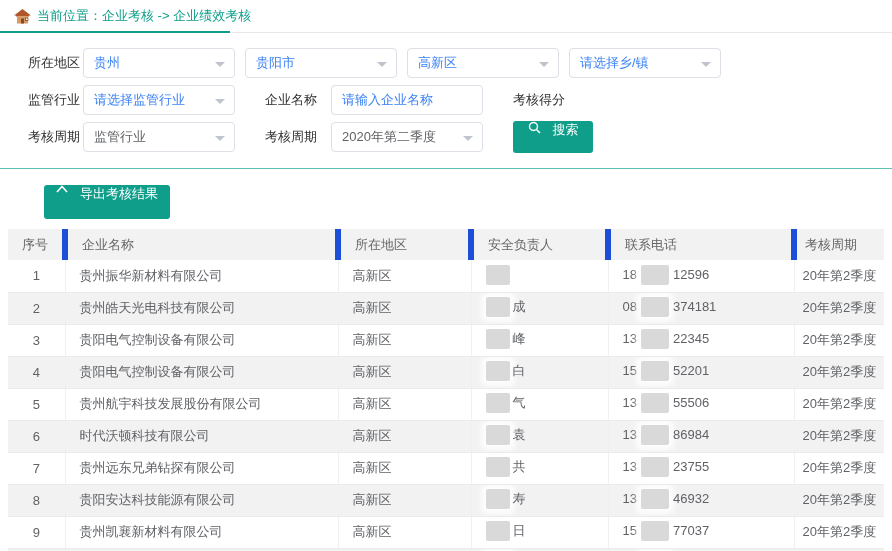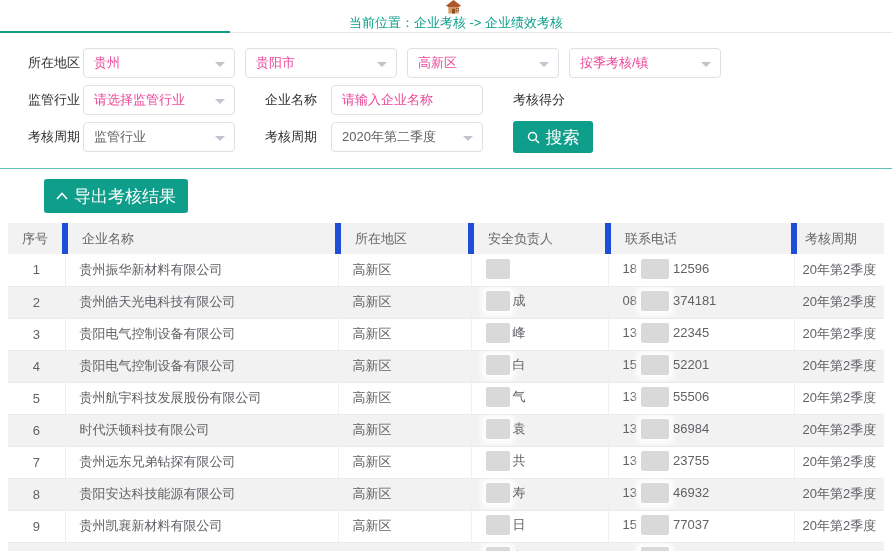--- a/index.html
+++ b/index.html
@@ -1,38 +1,38 @@
 <!DOCTYPE html>
 <html><head>
 <meta charset="utf-8">
 <style>
   * { margin:0; padding:0; box-sizing:border-box; }
   html,body { background:#fff; }
   body { font-family:"Liberation Sans","DejaVu Sans",sans-serif; color:#606266; }
   #app { position:relative; width:892px; height:551px; background:#fff; overflow:hidden; }
 
   
-  .crumb-bar { position:relative; height:33px; border-bottom:1px solid #e8e8e8; display:flex; align-items:center; padding-left:14px;flex-direction:column; }
+  .crumb-bar { position:relative; height:33px; border-bottom:1px solid #e8e8e8; display:flex; align-items:center; padding-left:14px; }
   .crumb-bar .accent-line { position:absolute; left:0; bottom:-1px; width:230px; height:2px; background:#0e9e8a; }
   .crumb-text { color:#0e9e8a; font-size:13px; margin-left:6px; }
   .home-ico { width:17px; height:15px; display:inline-block; }
 
   
   .filters { padding:8px 0 9px 28px; border-bottom:1px solid #5fbfb2; }
   .f-row { display:flex; align-items:center; height:30px; margin:7px 0; }
   .f-label { width:55px; font-size:13px; color:#2f2f2f; flex:none; }
   .f-label-inline { width:60px; margin-left:12px; margin-right:14px; text-align:right; font-size:13px; color:#2f2f2f; flex:none; }
   .sel, .inp { position:relative; width:152px; height:30px; border:1px solid #dcdfe6; border-radius:4px; background:#fff;
                font-size:13px; line-height:28px; padding:0 24px 0 10px; flex:none; margin-right:10px; white-space:nowrap; overflow:hidden; }
   .sel .caret { position:absolute; right:9px; top:13px; width:0; height:0;
                 border-left:5px solid transparent; border-right:5px solid transparent; border-top:5px solid #c0c4cc; }
-  .ph { color:#ec4899; }
+  .ph { color:#3b82f6; }
   .val { color:#606266; }
-  .btn { display:inline-flex; align-items:center; justify-content:center; gap:6px; background:#0e9e8a; color:#fff;
-         border:none; border-radius:3px; font-size:17px; cursor:pointer; }
+  .btn { display:inline-flex; justify-content:center; gap:12px; background:#0e9e8a; color:#fff;
+         border:none; border-radius:3px; font-size:13px; cursor:pointer; }
   .btn-search { width:80px; height:32px; margin-left:20px; }
 
   
   .toolbar { padding:10px 8px; }
   .btn-export { height:34px; padding:0 12px;margin-left:36px; }
 
   
   .tbl-wrap { padding:0 8px; }
   table { width:876px; border-collapse:collapse; table-layout:fixed; font-size:13px; }
   col.c1{width:57px;} col.c2{width:273px;} col.c3{width:133px;} col.c4{width:137px;} col.c5{width:186px;} col.c6{width:90px;}
@@ -75,21 +75,21 @@
       </div>
       <div class="sel">
         <span class="ph">贵阳市</span>
         <i class="caret"></i>
       </div>
       <div class="sel">
         <span class="ph">高新区</span>
         <i class="caret"></i>
       </div>
       <div class="sel">
-        <span class="ph">按季考核/镇</span>
+        <span class="ph">请选择乡/镇</span>
         <i class="caret"></i>
       </div>
     </div>
 
     <div class="f-row">
       <span class="f-label">监管行业</span>
       <div class="sel">
         <span class="ph">请选择监管行业</span>
         <i class="caret"></i>
       </div>

